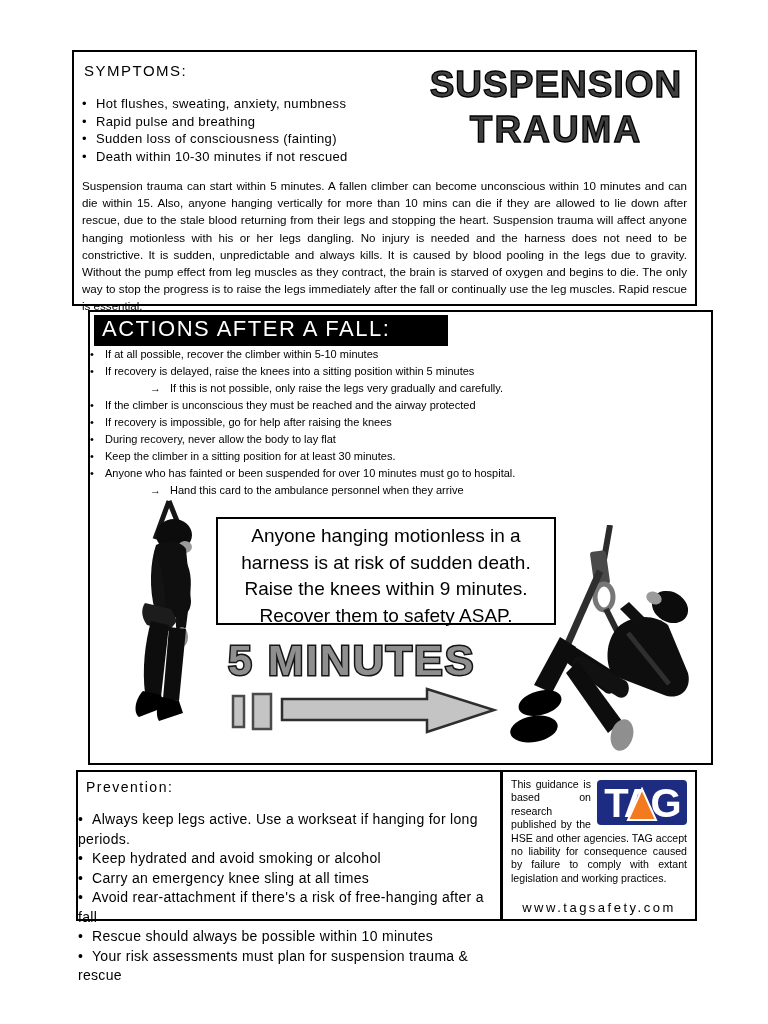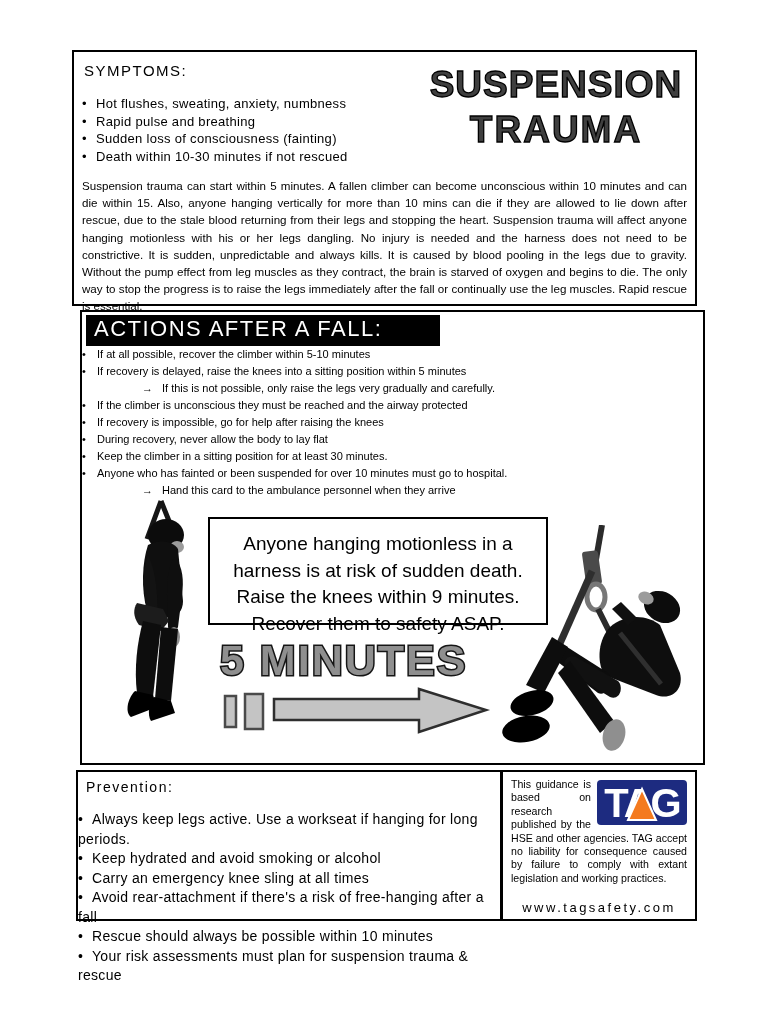--- a/index.html
+++ b/index.html
@@ -15,34 +15,34 @@
   ul.plain{list-style:none;margin:0;padding:0;}
   .sym-list{padding-left:32px;font-size:13px;line-height:17.5px;letter-spacing:.3px;}
   .mk{display:inline-block;width:14px;}
   .title-block{width:266px;text-align:center;font-weight:bold;font-size:37px;line-height:1;
                color:#3f3f3f;-webkit-text-stroke:1.3px #000;}
   .title-block .t1{margin-top:8px;letter-spacing:1px;}
   .title-block .t2{margin-top:8px;letter-spacing:2px;}
   .intro{margin:12px 8px 0 8px;font-size:11.6px;line-height:17.2px;text-align:justify;}
 
   
-  #box2{left:80px;top:310px;width:625px;height:455px;}
+  #box2{left:88px;top:310px;width:625px;height:455px;}
   .actions-bar{display:inline-block;background:#000;color:#fff;margin:3px 0 0 4px;
                font-size:22px;letter-spacing:1.5px;padding:1px 58px 4px 8px;}
   .actions-list{margin:11px 0 0 24px;font-size:11px;line-height:17px;}
   .actions-list .mk{width:15px;}
   .actions-list li.arrow{padding-left:48px;margin-left:12px;}
   .actions-list li.arrow .mk{width:20px;font-weight:bold;}
   .figure-area{position:relative;height:255px;}
   .fig{position:absolute;}
   #leftFigure{left:19px;top:0;}
   #rightFigure{left:398px;top:26px;}
   .message-box{position:absolute;left:126px;top:18px;width:340px;height:108px;
                border:2px solid #000;text-align:center;font-size:19px;line-height:26.5px;
-               padding-top:12px;box-sizing:border-box;background:#fff;}
+               padding-top:4px;box-sizing:border-box;background:#fff;}
   #banner{position:absolute;left:136px;top:134px;}
   #arrowGfx{position:absolute;left:140px;top:188px;}
 
   
   #box3{left:76px;top:770px;width:426px;height:151px;}
   .prev-heading{font-size:14px;font-weight:normal;letter-spacing:1.5px;margin:7px 0 15px 8px;}
   .prev-list{padding:0 8px 0 10px;font-size:14px;line-height:19.5px;letter-spacing:.3px;}
 
   #box4{left:501px;top:770px;width:196px;height:151px;padding:6px 8px;}
   .tag-logo{float:right;width:90px;height:45px;margin:2px 0 3px 6px;}

